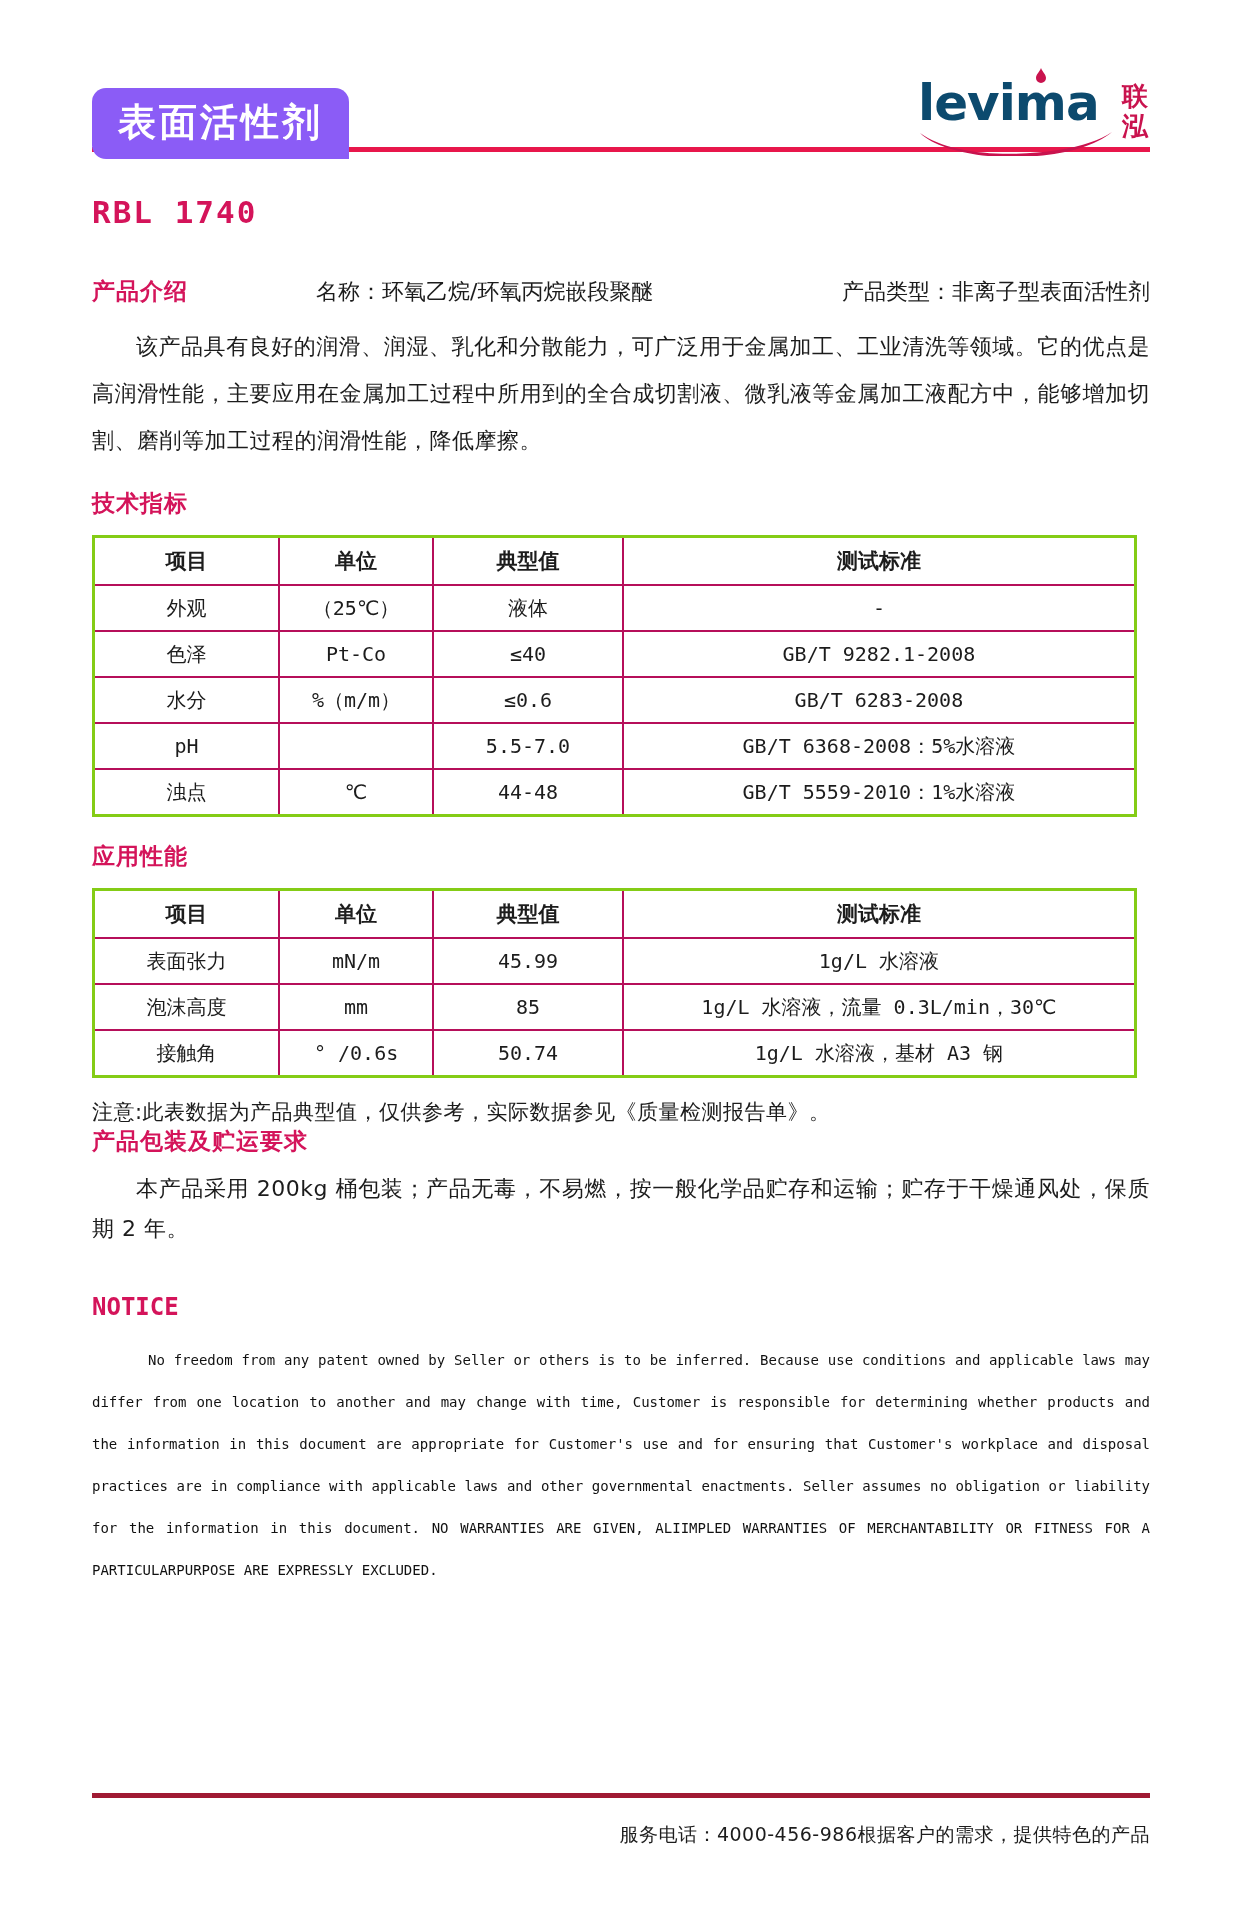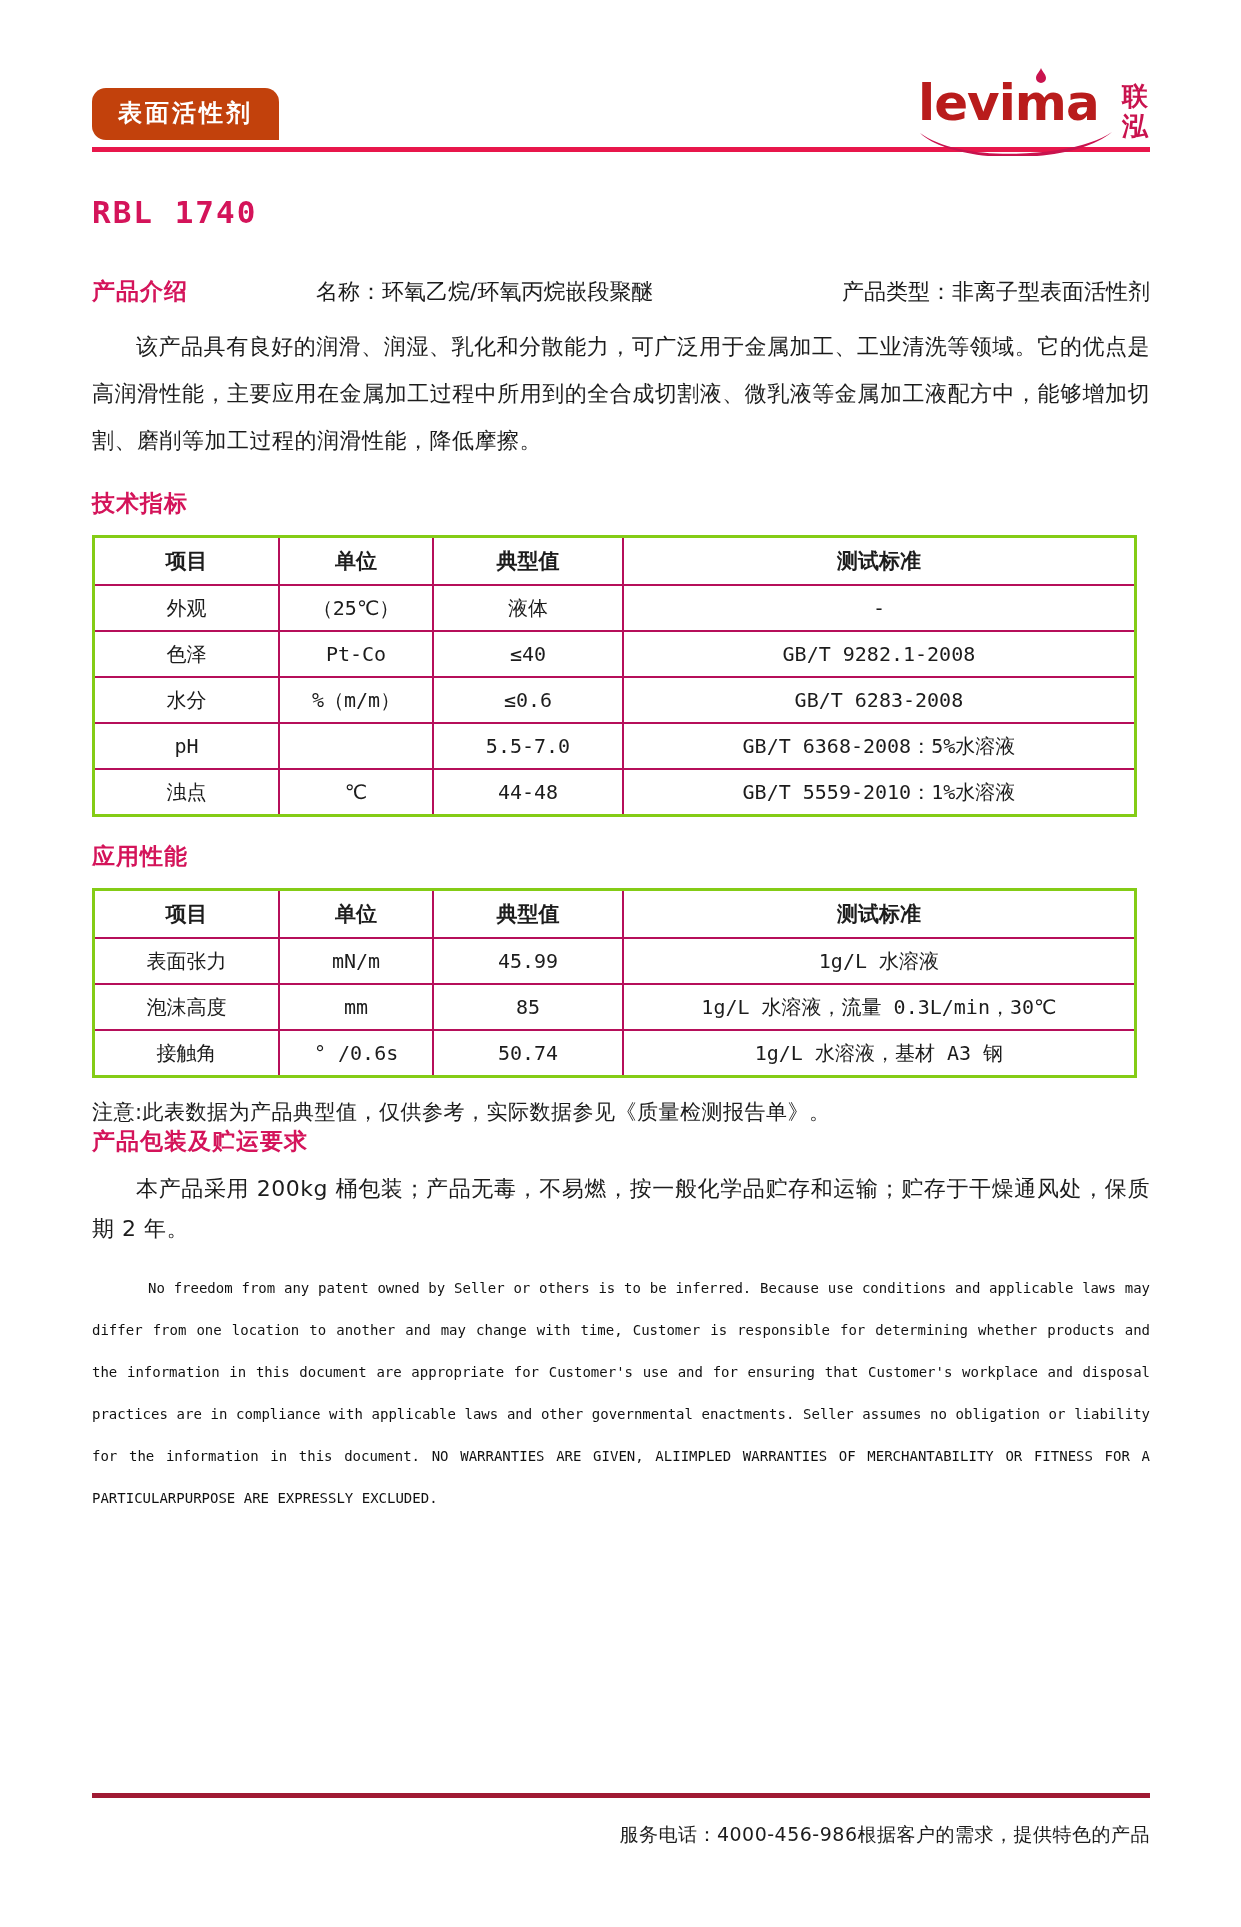--- a/index.html
+++ b/index.html
@@ -7,30 +7,30 @@
     width:1241px;height:1927px;position:relative;overflow:hidden;
     font-family:"DejaVu Sans","Liberation Sans",sans-serif;
     color:#1c1c1c;
     -webkit-font-smoothing:antialiased;
   }
   .content{position:relative;margin:0 91px 0 92px;width:1058px;}
 
   
   .header{position:relative;padding-top:88px;height:152px;box-sizing:border-box;}
   .banner-box{
-    display:inline-block;background:#c2410c;color:#ffffff;
-    font-size:24px;font-weight:bold;letter-spacing:3px;
+    display:inline-block;background:#8b5cf6;color:#ffffff;
+    font-size:38px;font-weight:bold;letter-spacing:3px;
     padding:9px 26px 11px 26px;border-radius:14px 14px 0 14px;
     position:relative;z-index:2;
   }
   .header-line{position:absolute;left:0;right:0;bottom:0;height:5px;background:#e8174b;z-index:1;}
   .logo{position:absolute;right:2px;top:78px;display:flex;align-items:flex-start;z-index:2;}
   .logo-word{position:relative;display:inline-block;line-height:1;}
   .logo-word .wordmark{
-    font-size:50px;font-weight:bold;color:#b91c1c;letter-spacing:-1px;line-height:1;
+    font-size:50px;font-weight:bold;color:#0c4a6e;letter-spacing:-1px;line-height:1;
   }
   .logo-droplet{position:absolute;left:116px;top:-10px;}
   .logo-swoosh{display:block;margin-top:2px;}
   .logo-cjk{
     font-size:26px;font-weight:bold;color:#c9134e;line-height:1.15;
     margin-left:8px;margin-top:4px;white-space:pre-line;
   }
 
   
   .product-code{
@@ -197,20 +197,21 @@
           <td>1g/L 水溶液，基材 A3 钢</td>
         </tr>
       </tbody>
     </table>
 
   <div class="note-text">注意:此表数据为产品典型值，仅供参考，实际数据参见《质量检测报告单》。</div>
 
   <div class="sec-heading pack-heading">产品包装及贮运要求</div>
   <div class="pack-para">本产品采用 200kg 桶包装；产品无毒，不易燃，按一般化学品贮存和运输；贮存于干燥通风处，保质期 2 年。</div>
 
+  <div class="notice-heading">NOTICE</div>
   <div class="notice-para">No freedom from any patent owned by Seller or others is to be inferred. Because use conditions and applicable laws may differ from one location to another and may change with time, Customer is responsible for determining whether products and the information in this document are appropriate for Customer's use and for ensuring that Customer's workplace and disposal practices are in compliance with applicable laws and other governmental enactments. Seller assumes no obligation or liability for the information in this document. NO WARRANTIES ARE GIVEN, ALIIMPLED WARRANTIES OF MERCHANTABILITY OR FITNESS FOR A PARTICULARPURPOSE ARE EXPRESSLY EXCLUDED.</div>
 
 </div>
 
 <div class="footer">
   <div class="footer-line"></div>
   <div class="footer-row">
     <span>服务电话：4000-456-986</span>
     <span>根据客户的需求，提供特色的产品</span>
   </div>

